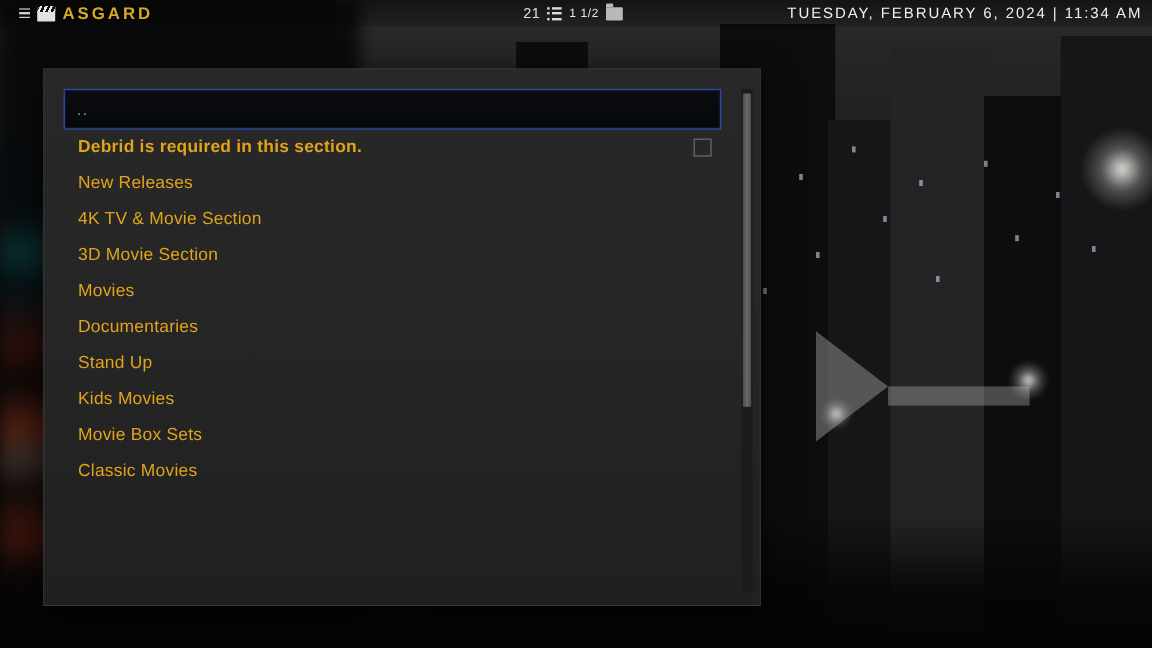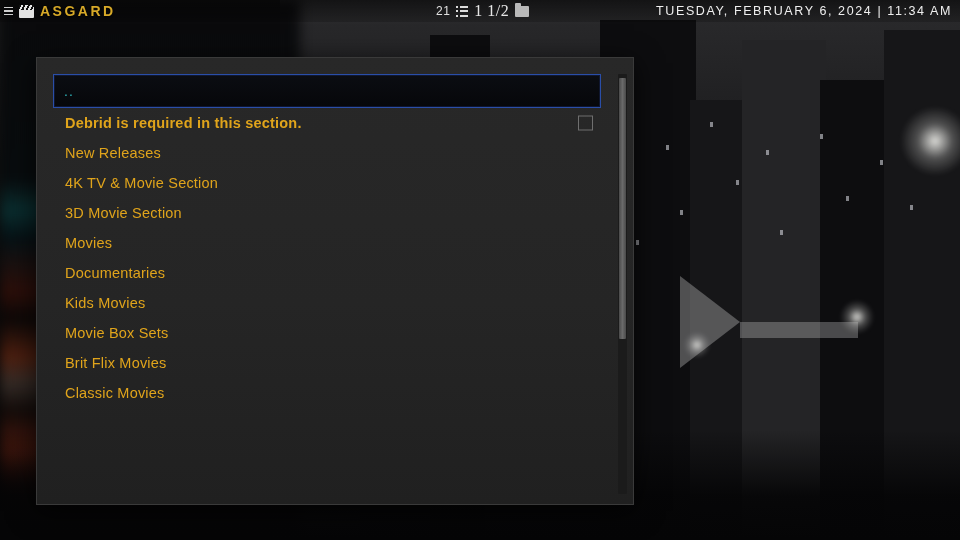--- a/index.html
+++ b/index.html
@@ -99,20 +99,21 @@
   }
 
   
   .topbar {
     position:absolute; left:0; top:0; width:960px; height:22px;
     display:flex; align-items:center;
     z-index:30;
     font-size:11px;
     color:#d8d8d8;
     background:linear-gradient(180deg, rgba(0,0,0,.55) 0%, rgba(0,0,0,.18) 100%);
+    padding-left:12px;
   }
   .tb-left { display:flex; align-items:center; gap:6px; padding-left:4px; }
   .tb-center { position:absolute; left:436px; display:flex; align-items:center; gap:6px; }
   .tb-right { position:absolute; right:8px; display:flex; gap:6px; }
 
   .hamburger { display:inline-block; width:9px; }
   .hamburger i { display:block; height:1.5px; background:#cfcfcf; margin:2px 0; }
 
   .clap {
     display:inline-block; width:15px; height:13px; position:relative;
@@ -142,21 +143,21 @@
   .folder {
     display:inline-block; width:14px; height:11px; position:relative;
     background:#b9b9b9; border-radius:0 1px 1px 1px;
   }
   .folder:before {
     content:""; position:absolute; left:0; top:-3px; width:6px; height:3px;
     background:#b9b9b9; border-radius:1px 1px 0 0;
   }
 
   .tb-num { font-size:12px; color:#e0e0e0; letter-spacing:.5px; }
-  .tb-page { font-size:16px; color:#e6e6e6; letter-spacing:.5px;font-family:Liberation Serif, serif; }
+  .tb-page { font-size:10px; color:#e6e6e6; letter-spacing:.5px; }
   .tb-clock { font-size:12.5px; color:#efefef; letter-spacing:1.6px; white-space:nowrap; }
 
   
   .dialog {
     position:absolute; left:36px; top:57px; width:598px; height:448px;
     background:linear-gradient(180deg,#282828 0%,#252525 55%,#202020 100%);
     border:1px solid #3a3a3a;
     box-shadow:0 6px 26px rgba(0,0,0,.75);
     z-index:20;
     overflow:hidden;
@@ -336,27 +337,27 @@
           <div class="row">
             <span class="label">3D Movie Section</span>
           </div>
           <div class="row">
             <span class="label">Movies</span>
           </div>
           <div class="row">
             <span class="label">Documentaries</span>
           </div>
           <div class="row">
+            <span class="label">Stand Up</span>
+          </div>
+          <div class="row">
             <span class="label">Kids Movies</span>
           </div>
           <div class="row">
             <span class="label">Movie Box Sets</span>
-          </div>
-          <div class="row">
-            <span class="label">Brit Flix Movies</span>
           </div>
           <div class="row">
             <span class="label">Classic Movies</span>
           </div>
         </div>
 
       <div class="scroll-track">
         <div class="scroll-thumb" id="thumb" style="top: 4.2px; height: 260.4px;"></div>
       </div>
     </div>

